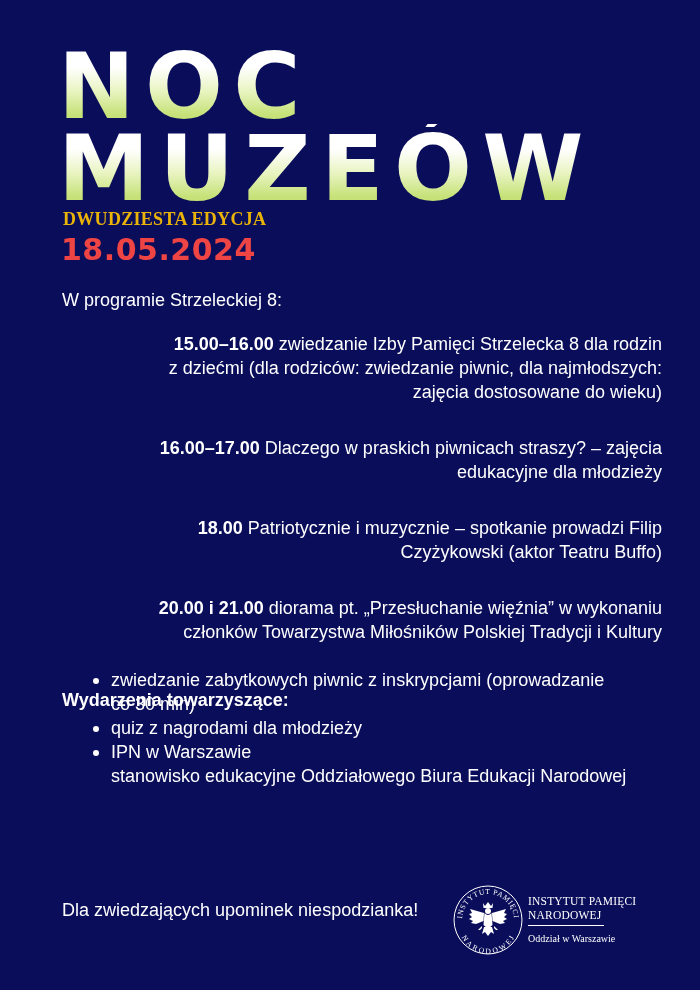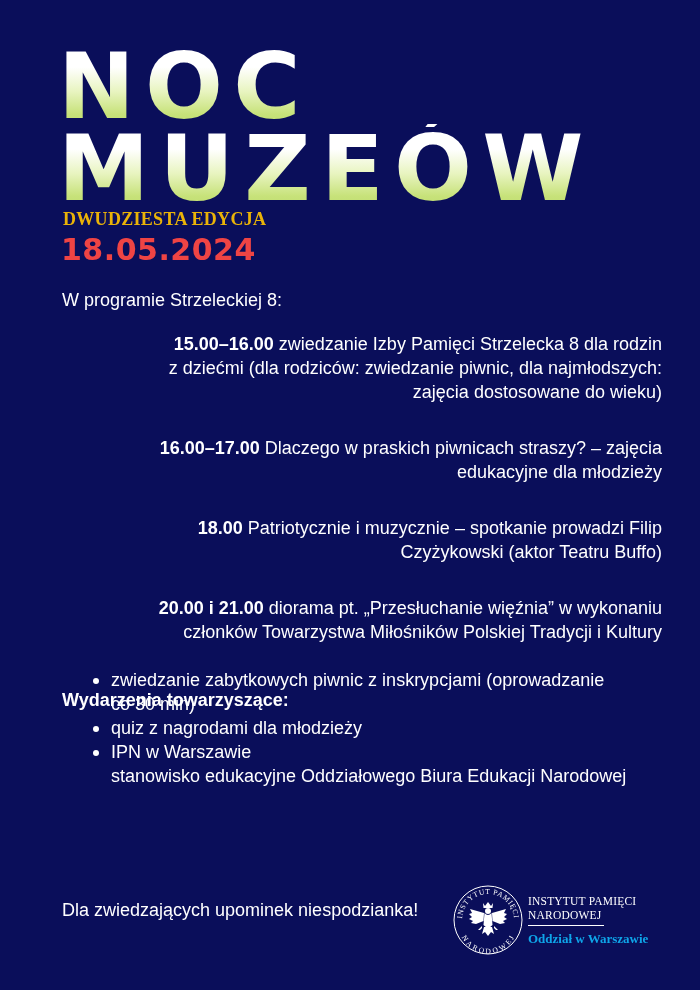--- a/index.html
+++ b/index.html
@@ -152,25 +152,24 @@
       top: 41px;
       width: 76px;
       height: 1px;
       background: #ffffff;
     }
     .ipn-branch {
       position: absolute;
       left: 76px;
       top: 47px;
       font-family: "Liberation Serif", "DejaVu Serif", serif;
-      font-size: 13px;
+      font-size: 10px;
       line-height: 16px;
-      color: #0ea5e9;
-      white-space: nowrap;
-      font-weight: bold;
+      color: #ffffff;
+      white-space: nowrap;
     }
   </style>
 </head>
 <body>
 
 <div class="poster">
 
   <div class="title-line title-noc">NOC</div>
   <div class="title-line title-muzeow">MUZEÓW</div>
 

